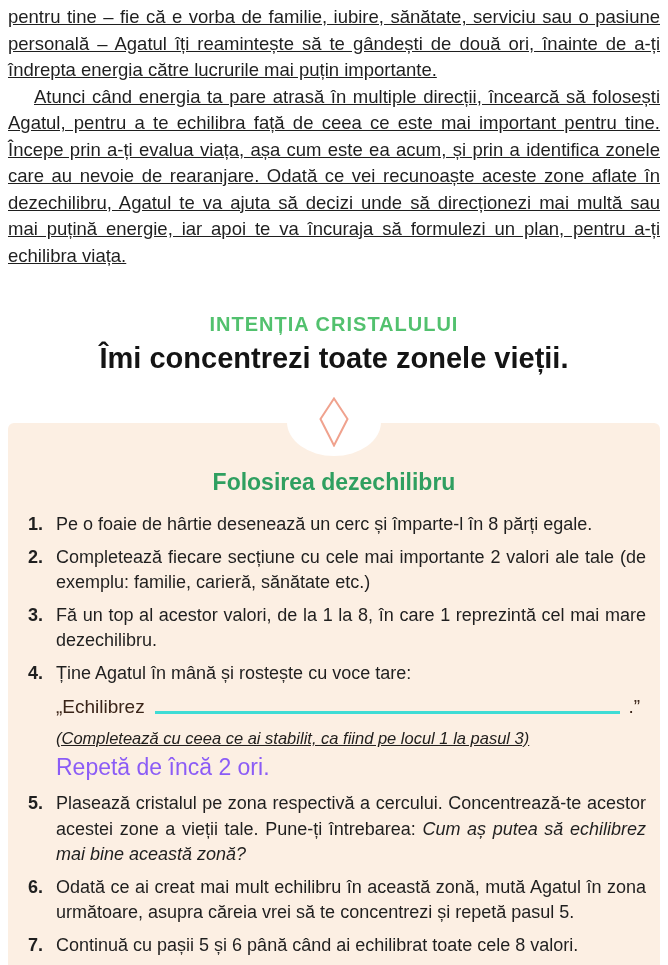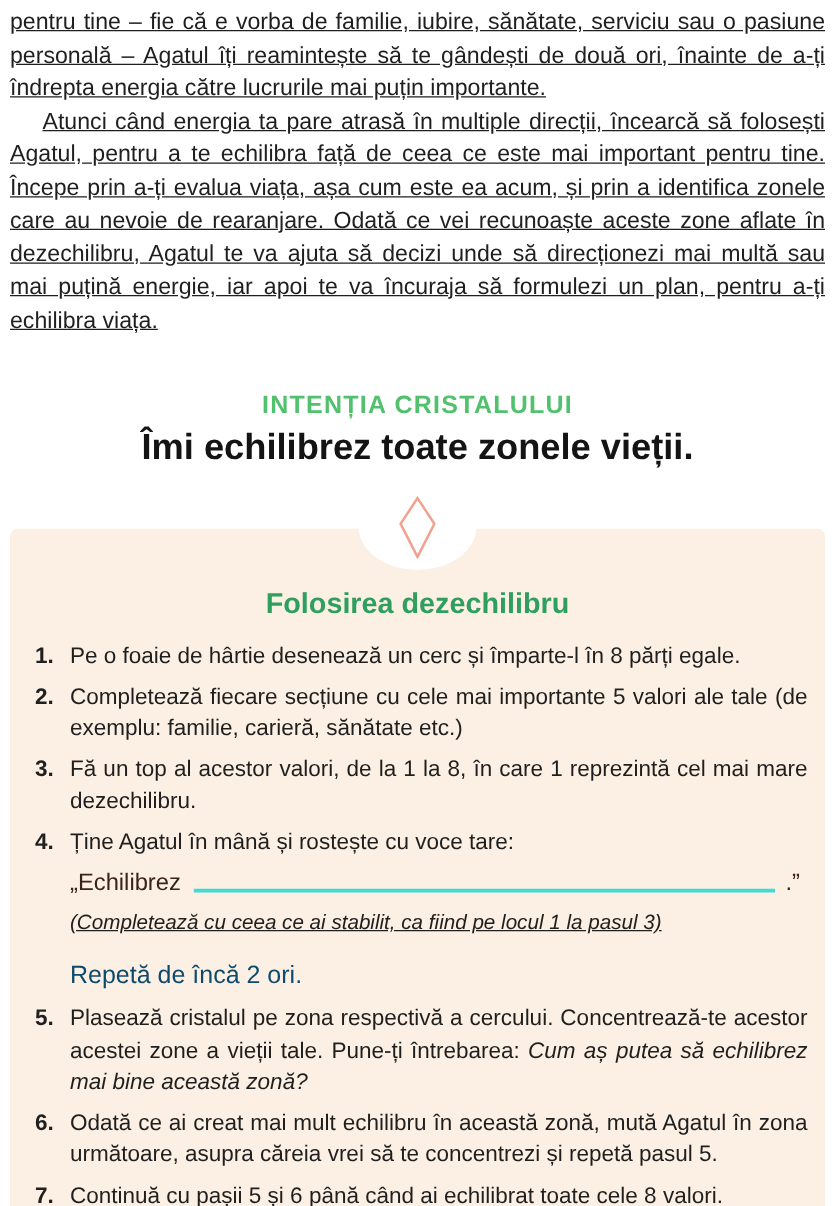--- a/index.html
+++ b/index.html
@@ -116,52 +116,52 @@
   }
   .fill-note{
     margin-top:9px;
     font-style:italic;
     font-size:16.5px;
     line-height:22px;
     color:#22201e;
     text-decoration:underline;
   }
   .fill-repeat{
-    margin-top:20px;
-    font-size:20px;
-    color:#0c4a6e;
+    margin-top:5px;
+    font-size:23px;
+    color:#8b5cf6;
   }
 </style>
 </head>
 <body>
 
 <div class="page">
 
   <p class="body-par">pentru tine – fie că e vorba de familie, iubire, sănătate, serviciu sau o pasiune personală – Agatul îți reamintește să te gândești de două ori, înainte de a-ți îndrepta energia către lucrurile mai puțin importante.</p>
   <p class="body-par indented">Atunci când energia ta pare atrasă în multiple direcții, încearcă să folosești Agatul, pentru a te echilibra față de ceea ce este mai important pentru tine. Începe prin a-ți evalua viața, așa cum este ea acum, și prin a identifica zonele care au nevoie de rearanjare. Odată ce vei recunoaște aceste zone aflate în dezechilibru, Agatul te va ajuta să decizi unde să direcționezi mai multă sau mai puțină energie, iar apoi te va încuraja să formulezi un plan, pentru a-ți echilibra viața.</p>
 
   <div class="kicker">INTENȚIA CRISTALULUI</div>
-  <div class="statement">Îmi echilibrez toate zonele vieții.</div>
+  <div class="statement">Îmi concentrezi toate zonele vieții.</div>
 
   <div class="usage-box">
     <div class="notch"></div>
     <svg class="crystal-icon" width="30" height="50" viewBox="0 0 30 50" aria-hidden="true">
       <polygon points="15,1.5 28.5,22 15,48.5 1.5,22" fill="none" stroke="#F0A28E" stroke-width="2" stroke-linejoin="miter"></polygon>
     </svg>
 
     <div class="usage-title">Folosirea dezechilibru</div>
 
     <div class="step">
       <span class="step-num">1.</span>
       <div class="step-text">Pe o foaie de hârtie desenează un cerc și împarte-l în 8 părți egale.</div>
     </div>
 
     <div class="step">
       <span class="step-num">2.</span>
-      <div class="step-text">Completează fiecare secțiune cu cele mai importante 5 valori ale tale (de exemplu: familie, carieră, sănătate etc.)</div>
+      <div class="step-text">Completează fiecare secțiune cu cele mai importante 2 valori ale tale (de exemplu: familie, carieră, sănătate etc.)</div>
     </div>
 
     <div class="step">
       <span class="step-num">3.</span>
       <div class="step-text">Fă un top al acestor valori, de la 1 la 8, în care 1 reprezintă cel mai mare dezechilibru.</div>
     </div>
 
     <div class="step">
       <span class="step-num">4.</span>
       <div class="step-text">Ține Agatul în mână și rostește cu voce tare:</div>

